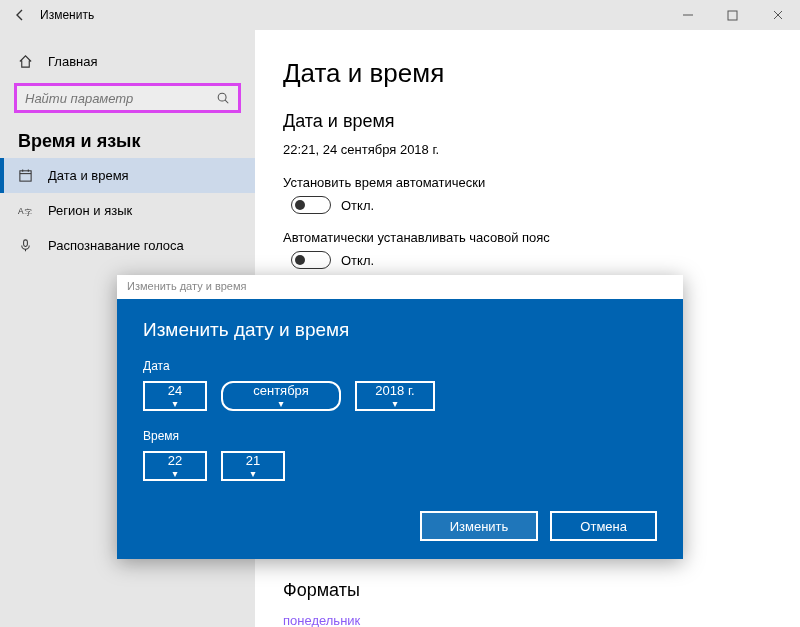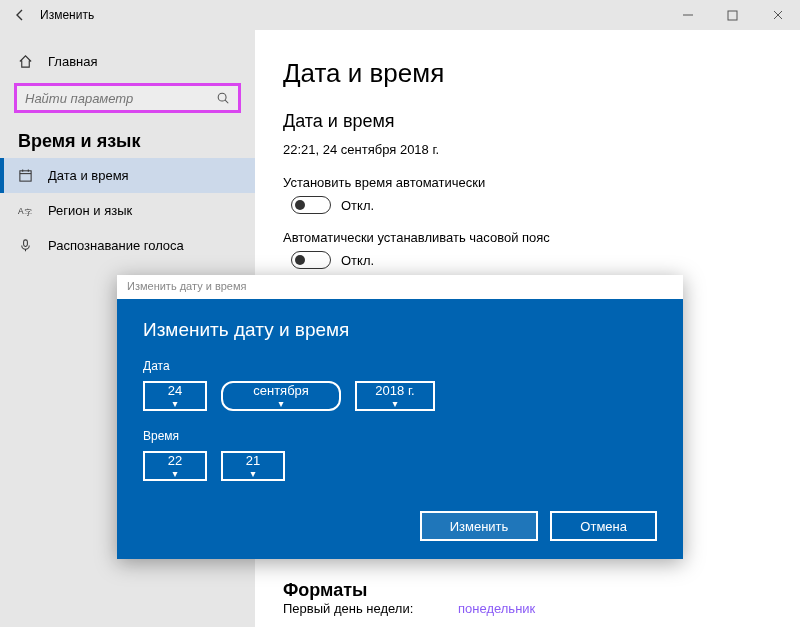--- a/index.html
+++ b/index.html
@@ -86,21 +86,21 @@
 .toggle {
   width: 40px; height: 18px; border: 1px solid #333; border-radius: 9px;
   position: relative; background:#fff;
 }
 .toggle::after {
   content: ""; position:absolute; left:3px; top:3px; width:10px; height:10px;
   border-radius:50%; background:#333;
 }
 .toggle-text { font-size:13px; }
 .cutoff-label { font-size:13px; color:#000; }
-.formats-h { font-size:18px; font-weight:700; margin-top:20px; }
+.formats-h { font-size:18px; font-weight:400; margin-top:20px; margin-bottom:12px;}
 .fmt-row { display:flex; font-size:13px; margin-bottom:6px; }
 .fmt-row .k { width:175px; }
 .fmt-row .v { color:#8b5cf6; }
 
 
 .dialog {
   position: absolute;
   left: 117px; top: 275px;
   width: 566px;
   box-shadow: 0 4px 20px rgba(0,0,0,0.35);
@@ -237,21 +237,20 @@
         <div class="toggle"></div>
         <span class="toggle-text">Откл.</span>
       </div>
 
       <div class="cutoff-label">Изменить дату и время</div>
 
       <div style="height:260px"></div>
 
       <div class="formats-h">Форматы</div>
       <div class="fmt-row">
-        <span class="k">Первый день недели:</span>
         <span class="v">понедельник</span>
       </div>
 
     </div>
   </div>
 </div>
 
 <div class="dialog">
   <div class="dialog-title">Изменить дату и время</div>
   <div class="dialog-body">

